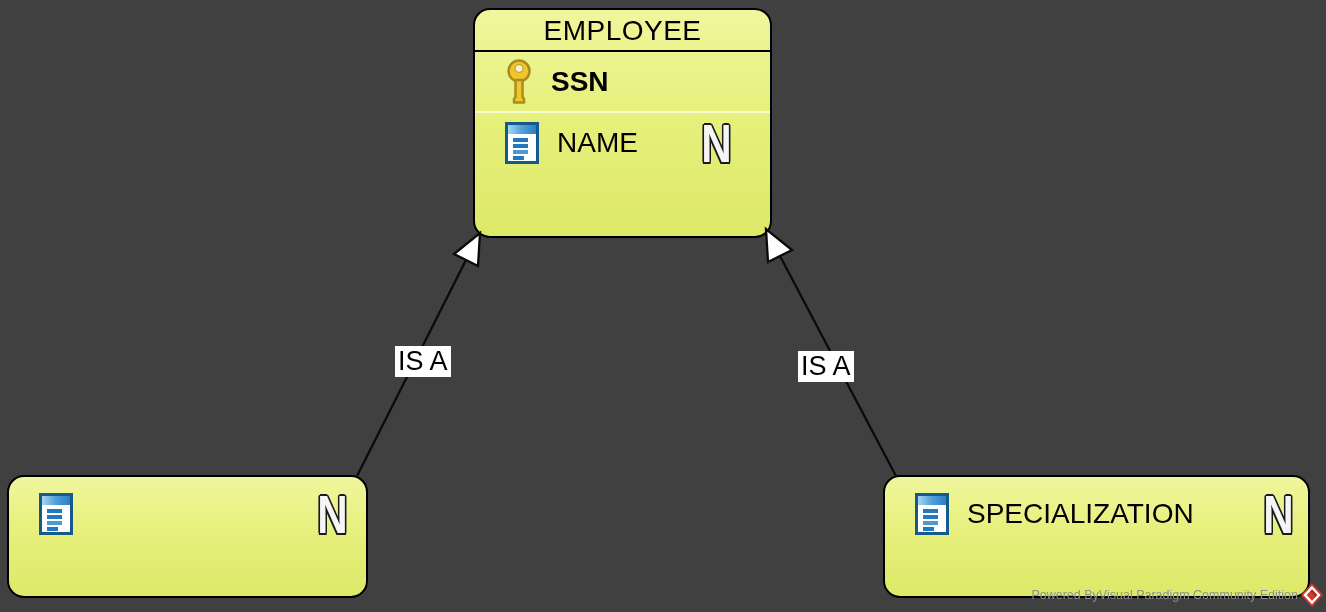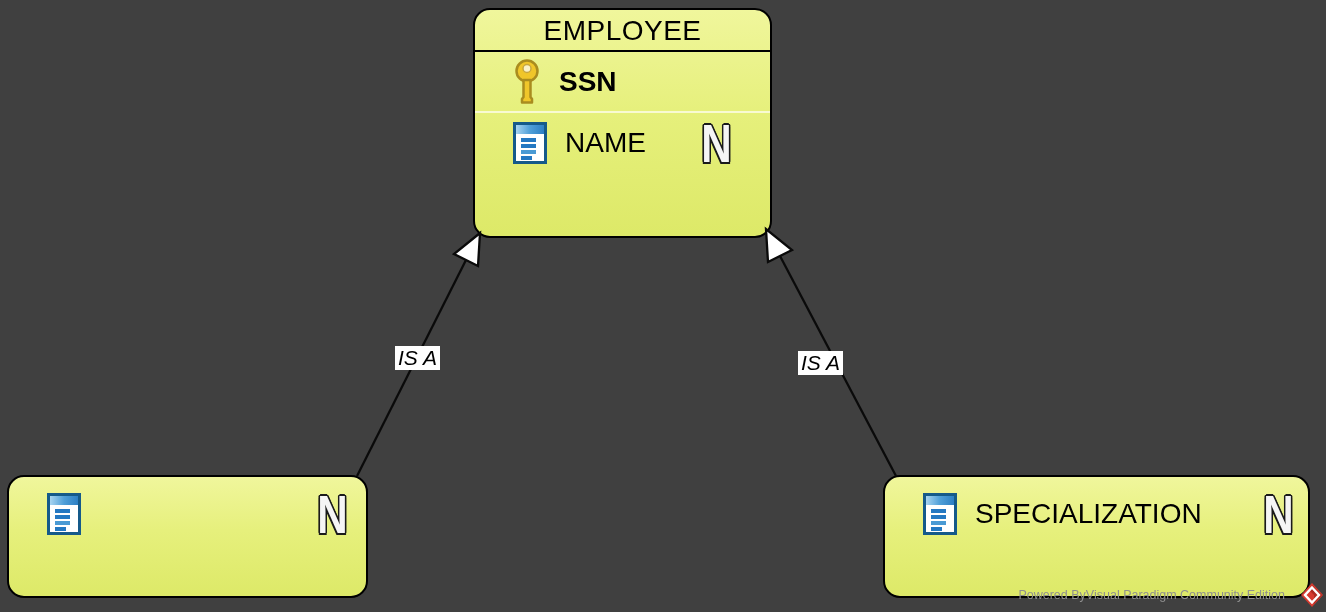--- a/index.html
+++ b/index.html
@@ -28,21 +28,21 @@
   #entity-engineer { left:883px; top:475px; width:427px; height:123px; }
   .entity-title {
     height:42px; line-height:42px;
     text-align:center;
     font-size:28px;
     border-bottom:2px solid #000;
     letter-spacing:0.5px;
   }
   .row {
     display:flex; align-items:center;
-    padding-left:38px; gap:18px;
+    padding-left:30px; gap:18px;
   }
   .row-pk   { height:61px; border-bottom:2px solid #f8fad2; }
   .row-name { height:59px; }
   .row-tall { height:74px; }
   .col-label { font-size:28px; white-space:nowrap; }
   .pk .col-label { font-weight:700; }
   .icon { flex:0 0 auto; display:block; }
   .null-badge {
     margin-left:auto;
     font-size:54px; font-weight:700; line-height:1;
@@ -50,31 +50,30 @@
     text-shadow: 2px 0 #1b1b1b, -2px 0 #1b1b1b, 0 2px #1b1b1b, 0 -2px #1b1b1b,
                  1.5px 1.5px #1b1b1b, -1.5px -1.5px #1b1b1b,
                  1.5px -1.5px #1b1b1b, -1.5px 1.5px #1b1b1b;
     display:inline-block; transform:scaleX(0.78);
   }
   .mr-employee { margin-right:34px; }
   .mr-secretary { margin-right:14px; }
   .mr-engineer { margin-right:10px; }
   .isa-label {
     position:absolute; z-index:6;
-    font-size:21px;
+    font-size:27px;
     background:#ffffff;
     padding:0 3px;
     white-space:nowrap;
-    font-style:italic;
   }
   #isa-left  { left:395px; top:346px; }
   #isa-right { left:798px; top:351px; }
   .watermark {
     position:absolute; right:2px; bottom:4px; z-index:20;
-    display:flex; align-items:center; gap:15px;
+    display:flex; align-items:center; gap:2px;
   }
   .watermark-text {
     font-size:12.5px;
     color:#8f8f8f;
     white-space:nowrap;
   }
 </style>
 </head>
 <body>
 

